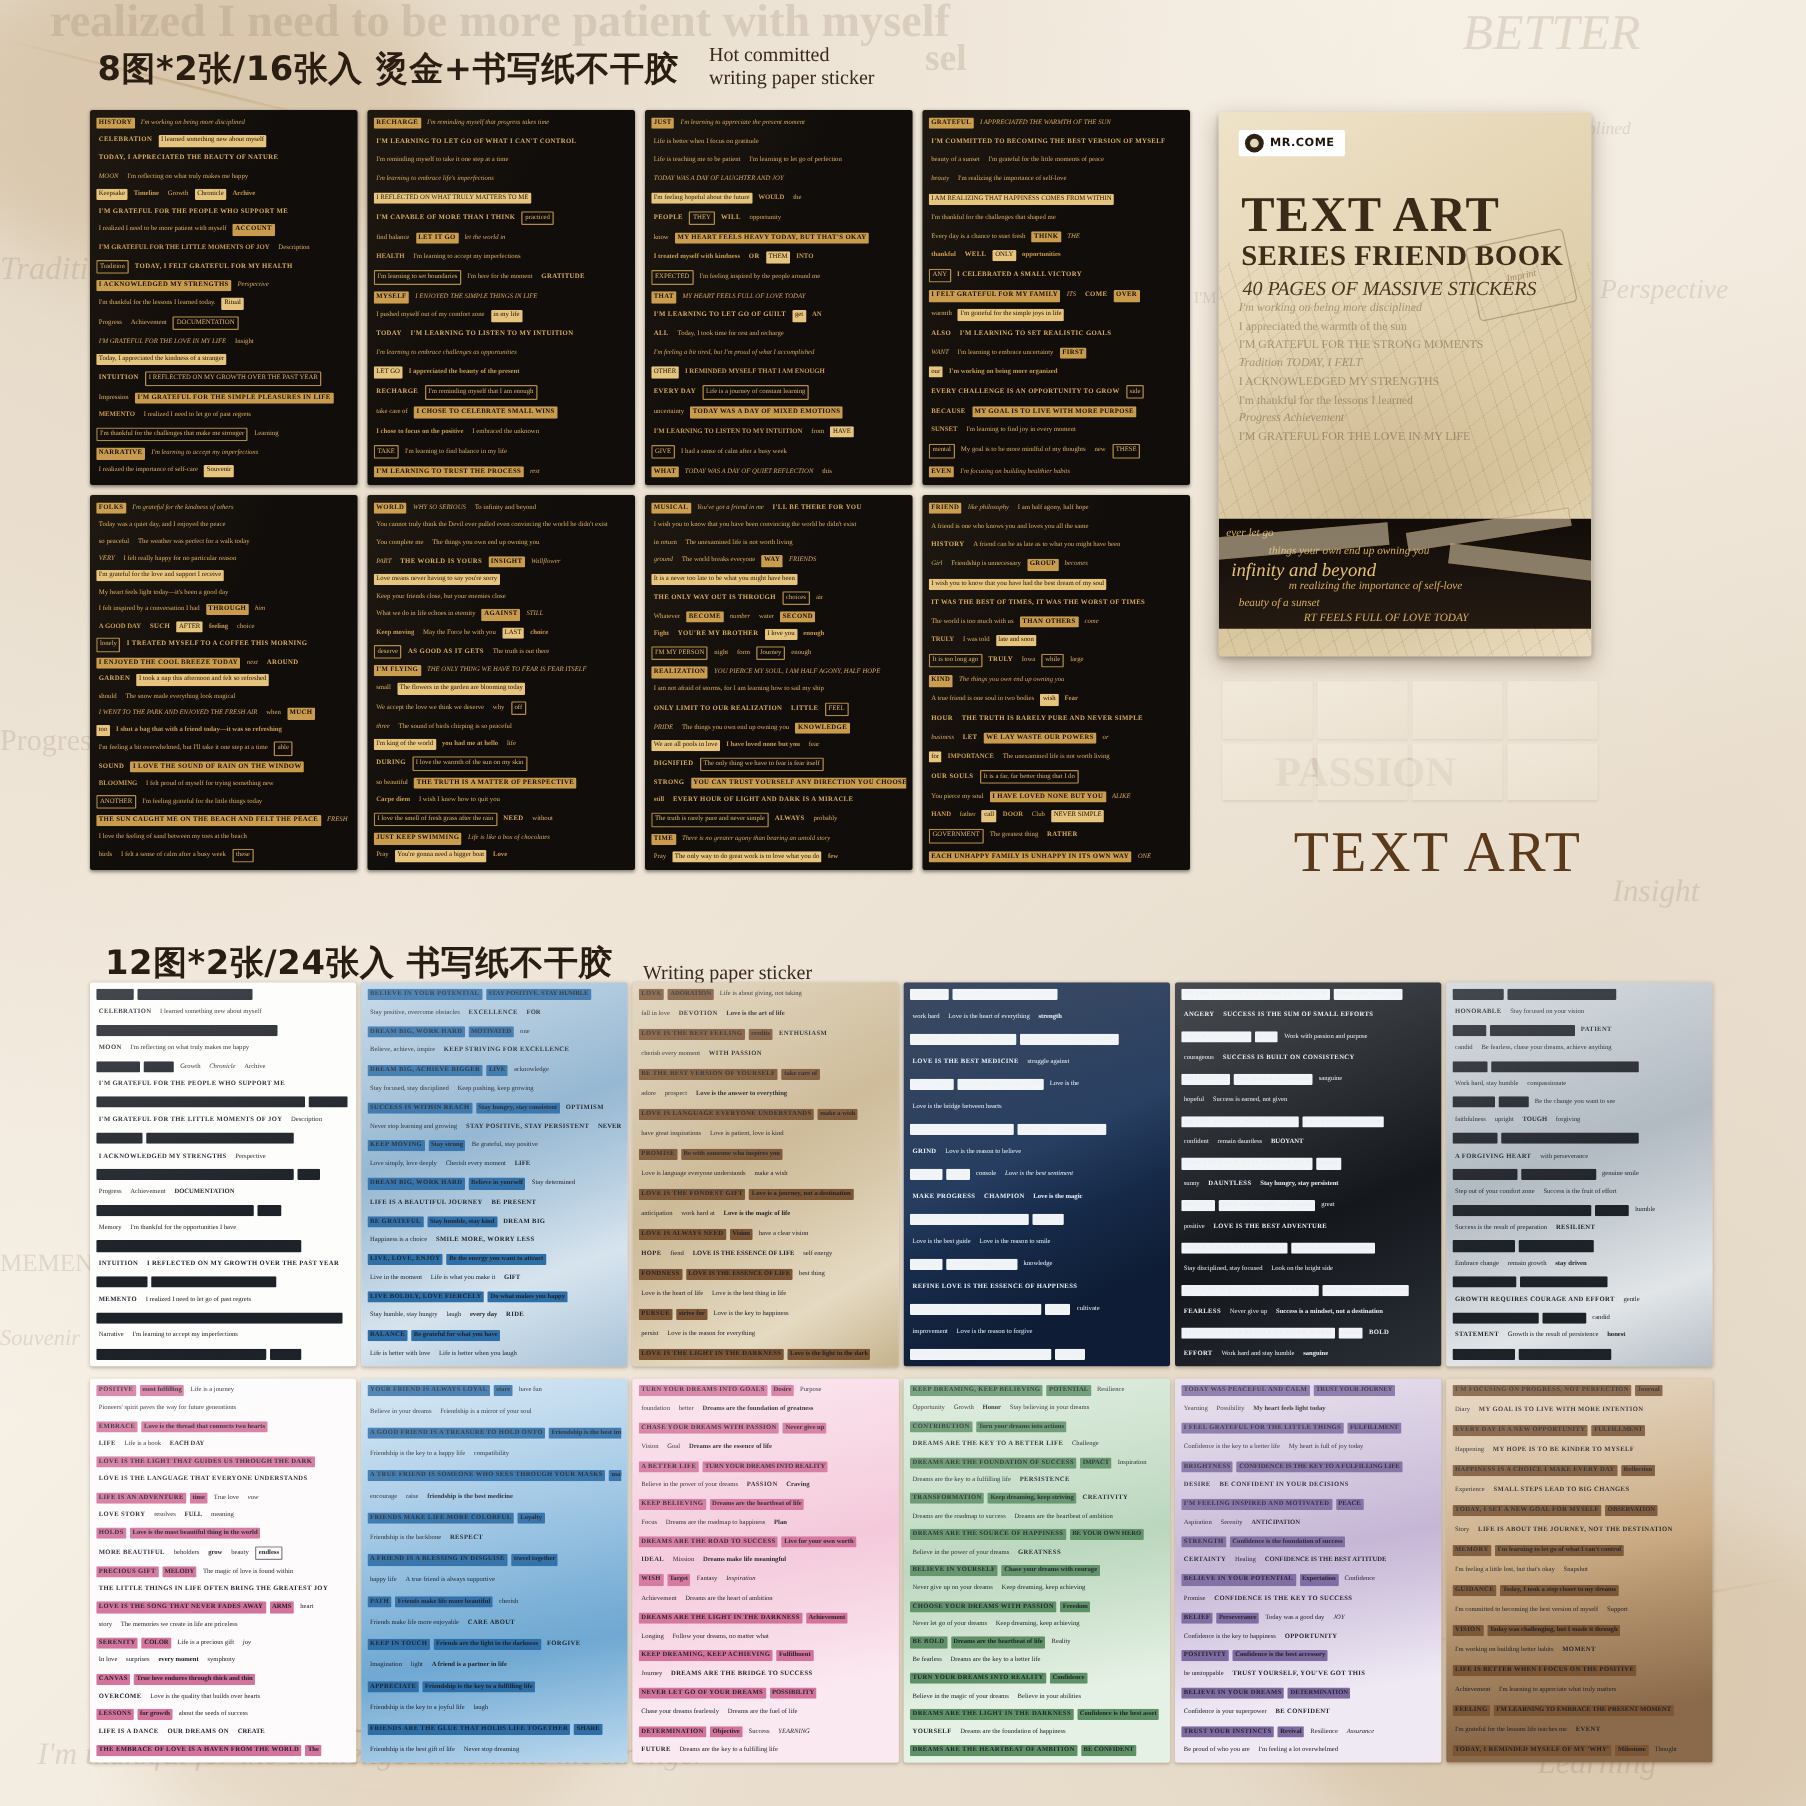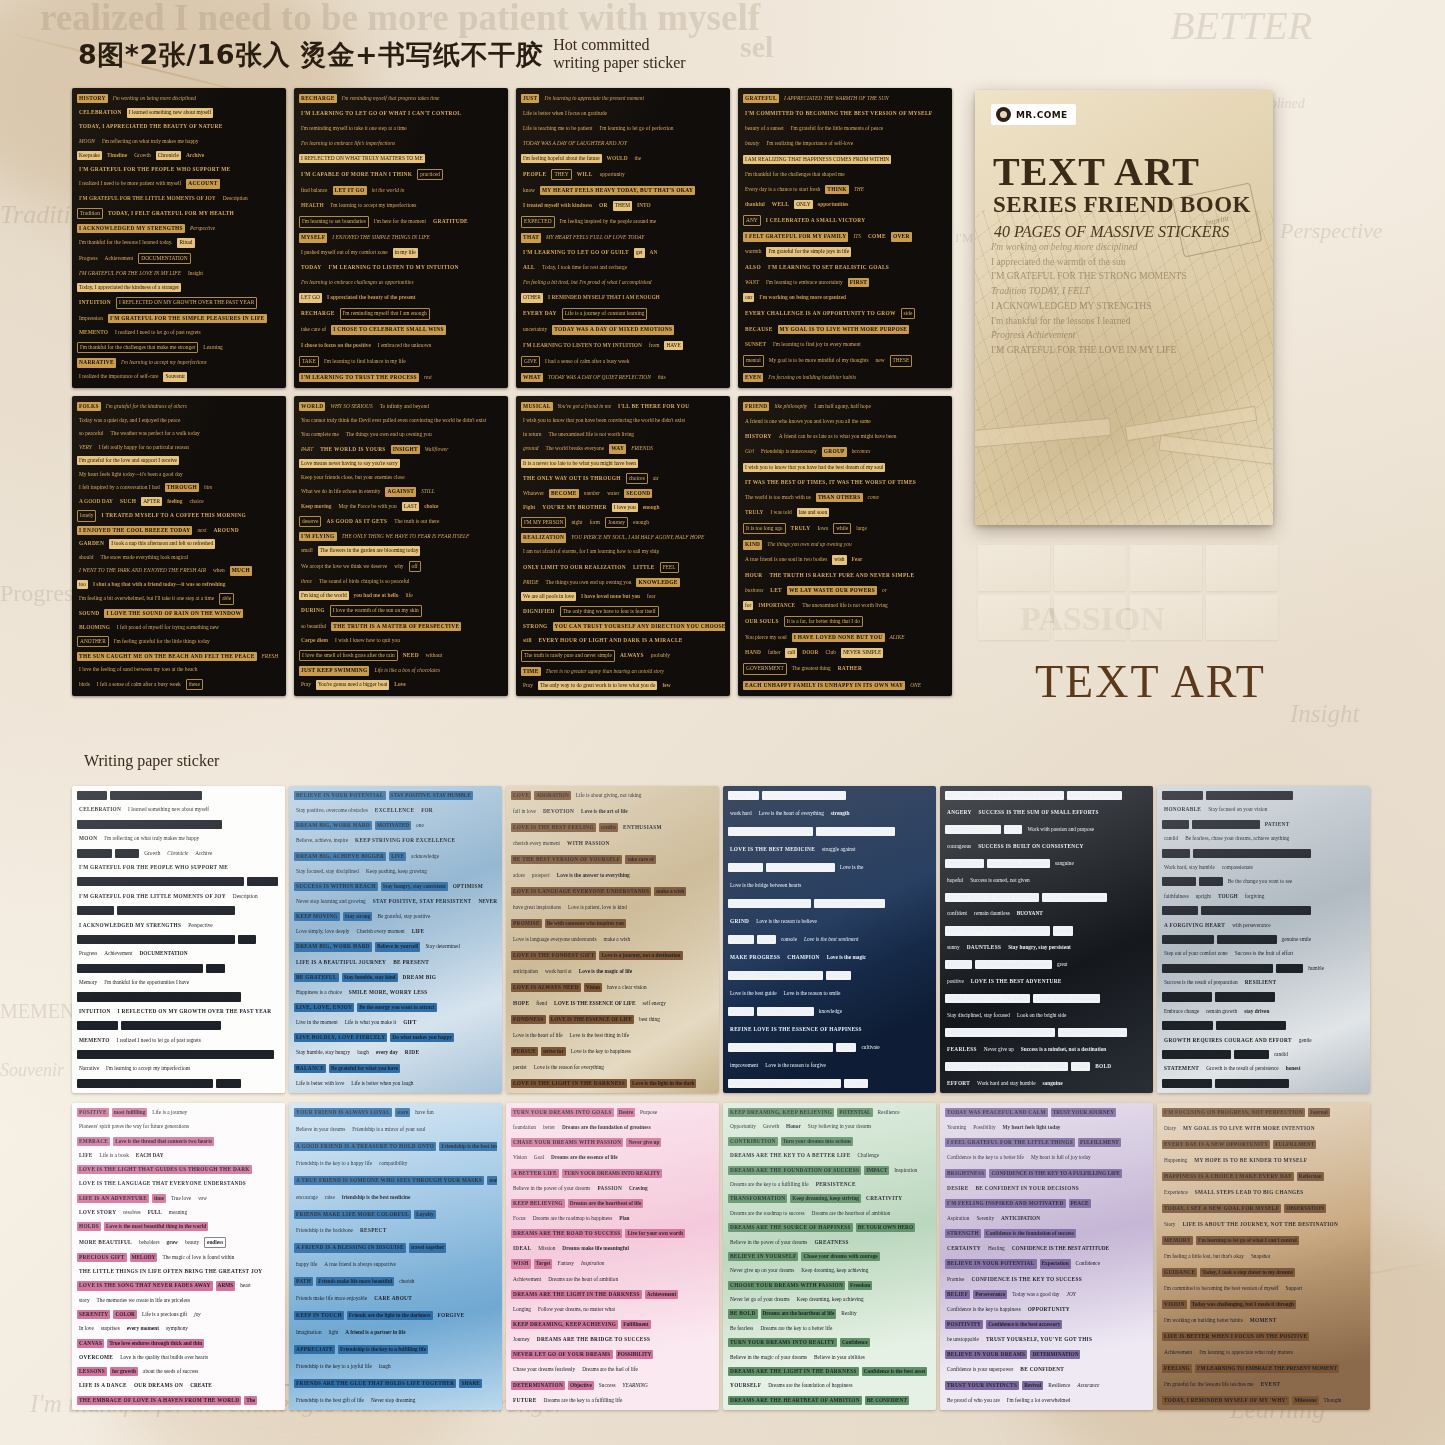--- a/index.html
+++ b/index.html
@@ -15,21 +15,21 @@
   
   .bg-layer{position:absolute;inset:0;overflow:hidden;pointer-events:none;}
   .bg-word{
     position:absolute;color:rgba(120,96,70,.17);
     font-family:"Liberation Serif", serif;white-space:nowrap;
   }
   .bg-vein{position:absolute;background:linear-gradient(90deg,rgba(183,146,90,0),rgba(183,146,90,.45),rgba(183,146,90,0));height:2px;transform-origin:left center;filter:blur(.6px);}
   .bg-blob{position:absolute;border-radius:50%;filter:blur(26px);}
 
   
-  .head{position:absolute;display:flex;align-items:flex-end;gap:10px;}
+  .head{position:absolute;display:flex;align-items:flex-end;gap:24px;}
   .head .cn{font-size:27px;font-weight:bold;color:#2a1d12;letter-spacing:.5px;font-family:"DejaVu Sans",sans-serif;}
   .head .en{font-size:16px;color:#3a2a1b;line-height:1.15;font-family:"Liberation Serif",serif;}
   .head .en div{white-space:nowrap;}
 
   
   .dark-grid{position:absolute;left:72px;top:88px;width:880px;height:625px;display:grid;grid-template-columns:repeat(4,214px);grid-template-rows:repeat(2,300px);gap:8px 8px;}
   .sheet-dark{
     background:#110d0a;border-radius:2px;position:relative;overflow:hidden;
     box-shadow:0 1px 3px rgba(0,0,0,.45);
     padding:6px 5px;
@@ -883,39 +883,48 @@
   <div class="faded" id="faded-lines">
       <div style="font-style: italic;">I'm working on being more disciplined</div>
       <div style="font-style: normal;">I appreciated the warmth of the sun</div>
       <div style="font-style: normal;">I'M GRATEFUL FOR THE STRONG MOMENTS</div>
       <div style="font-style: italic;">Tradition   TODAY, I FELT</div>
       <div style="font-style: normal;">I ACKNOWLEDGED MY STRENGTHS</div>
       <div style="font-style: normal;">I'm thankful for the lessons I learned</div>
       <div style="font-style: italic;">Progress   Achievement</div>
       <div style="font-style: normal;">I'M GRATEFUL FOR THE LOVE IN MY LIFE</div>
     </div>
+  <div class="strip" id="strip-lines">
+      <div class="l" style="left: 6px; top: 6px;">ever let go</div>
+      <div class="l" style="left: 40px; top: 20px;">things your own end up owning you</div>
+      <div class="l" style="left: 10px; top: 34px; font-size: 15px; color: rgb(231, 194, 116);">infinity and beyond</div>
+      <div class="l" style="left: 56px; top: 48px;">m realizing the importance of self-love</div>
+      <div class="l" style="left: 16px; top: 62px;">beauty of a sunset</div>
+      <div class="l" style="left: 68px; top: 74px;">RT FEELS FULL OF LOVE TODAY</div>
+    </div>
   <div class="tape" style="left:-6px;top:334px;width:140px;height:16px;transform:rotate(-5deg);"></div>
   <div class="tape" style="right:-8px;top:352px;width:120px;height:14px;transform:rotate(7deg);"></div>
   <div class="tape" style="left:150px;top:326px;width:130px;height:13px;transform:rotate(-9deg);"></div>
 </div>
 
 <div class="minisheets">
   <div></div>
   <div></div>
   <div></div>
   <div></div>
   <div></div>
   <div></div>
   <div></div>
   <div></div>
 </div>
 
 <div class="wordmark">TEXT ART</div>
 
 <div class="head" style="left:84px;top:752px;">
+  <div class="cn">12图*2张/24张入 书写纸不干胶</div>
   <div class="en">
     <div>Writing paper sticker</div>
   </div>
 </div>
 
 <div class="light-grid">
     <div class="sheet-light bg-white">
       <div class="row">
         <span class="chip inv-dark caps">History</span>
         <span class="chip inv-dark">I'm working on being more disciplined</span>

